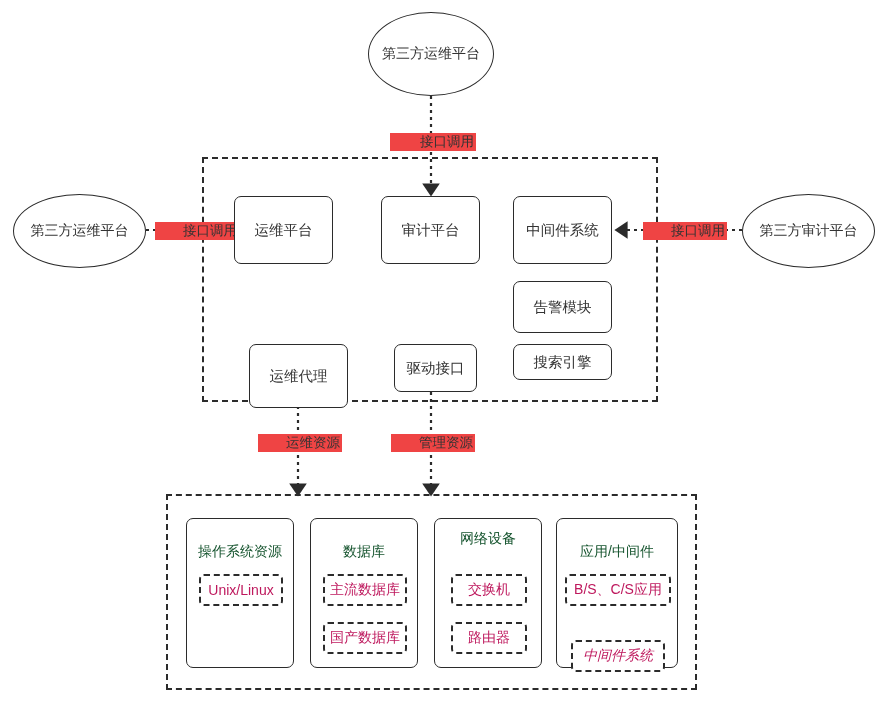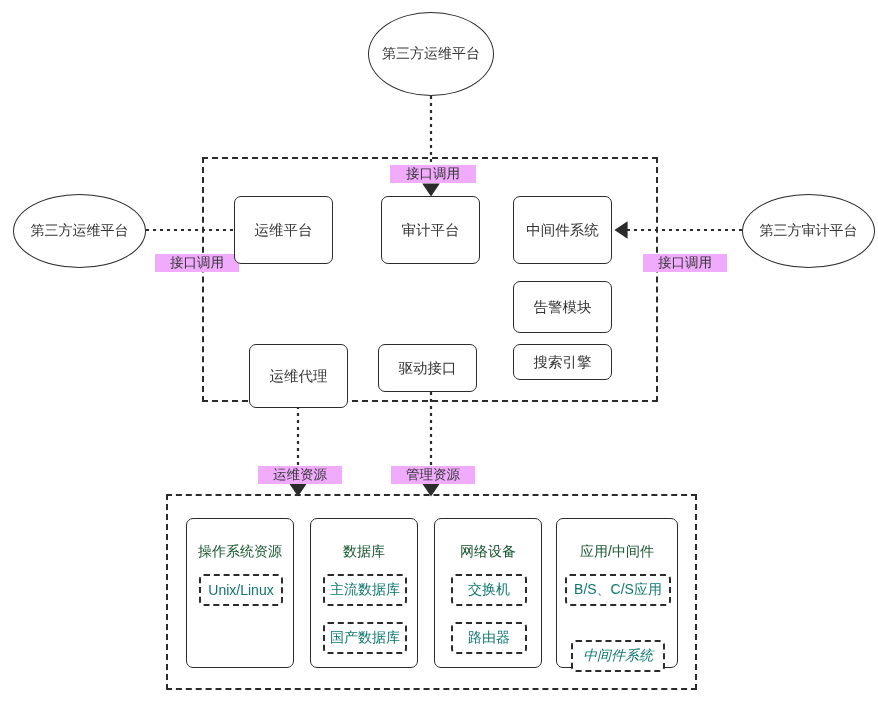--- a/index.html
+++ b/index.html
@@ -59,39 +59,38 @@
   .itembox {
     position: absolute;
     box-sizing: border-box;
     border: 2px dashed #2b2b2b;
     border-radius: 5px;
     background: #ffffff;
     display: flex;
     align-items: center;
     justify-content: center;
     font-size: 14px;
-    color: #0f766e;
+    color: #be185d;
   }
   
   .container-dashed {
     position: absolute;
     box-sizing: border-box;
     border: 2px dashed #2b2b2b;
     background: transparent;
   }
   
   .edge-label {
     position: absolute;
     font-size: 13.5px;
     color: #333333;
-    background: #f0abfc;
+    background: #ef4444;
     white-space: nowrap;
-    text-align: center;
+    text-align: right;
     padding: 0 2px;
-    margin-top: 32px;
   }
   svg.wires {
     position: absolute;
     left: 0;
     top: 0;
     width: 878px;
     height: 711px;
     overflow: visible;
     pointer-events: none;
   }
@@ -158,41 +157,41 @@
   </div>
 
   <div class="node modbox" style="left:513px; top:281px; width:99px; height:52px;">
     <span>告警模块</span>
   </div>
 
   <div class="node modbox" style="left:249px; top:344px; width:99px; height:64px;">
     <span>运维代理</span>
   </div>
 
-  <div class="node modbox" style="left:378px; top:344px; width:99px; height:48px;">
+  <div class="node modbox" style="left:394px; top:344px; width:83px; height:48px;">
     <span>驱动接口</span>
   </div>
 
   <div class="node modbox" style="left:513px; top:344px; width:99px; height:36px;">
     <span>搜索引擎</span>
   </div>
 
   <div class="node groupbox" style="left:186px; top:518px; width:108px; height:150px;">
     <div class="group-title" style="top:24px;">操作系统资源</div>
     <div class="itembox" style="left:12px; top:55px; width:84px; height:32px;">Unix/Linux</div>
   </div>
 
   <div class="node groupbox" style="left:310px; top:518px; width:108px; height:150px;">
     <div class="group-title" style="top:24px;">数据库</div>
     <div class="itembox" style="left:12px; top:55px; width:84px; height:32px;">主流数据库</div>
     <div class="itembox" style="left:12px; top:103px; width:84px; height:32px;">国产数据库</div>
   </div>
 
   <div class="node groupbox" style="left:434px; top:518px; width:108px; height:150px;">
-    <div class="group-title" style="top:24px;">网络设备</div>
+    <div class="group-title" style="top:11px;">网络设备</div>
     <div class="itembox" style="left:16px; top:55px; width:76px; height:32px;">交换机</div>
     <div class="itembox" style="left:16px; top:103px; width:76px; height:32px;">路由器</div>
   </div>
 
   <div class="node groupbox" style="left:556px; top:518px; width:122px; height:150px;">
     <div class="group-title" style="top:24px;">应用/中间件</div>
     <div class="itembox" style="left:8px; top:55px; width:106px; height:32px;">B/S、C/S应用</div>
     <div class="itembox" style="left:14px; top:121px; width:94px; height:32px;font-style:italic;">中间件系统</div>
   </div>
 

